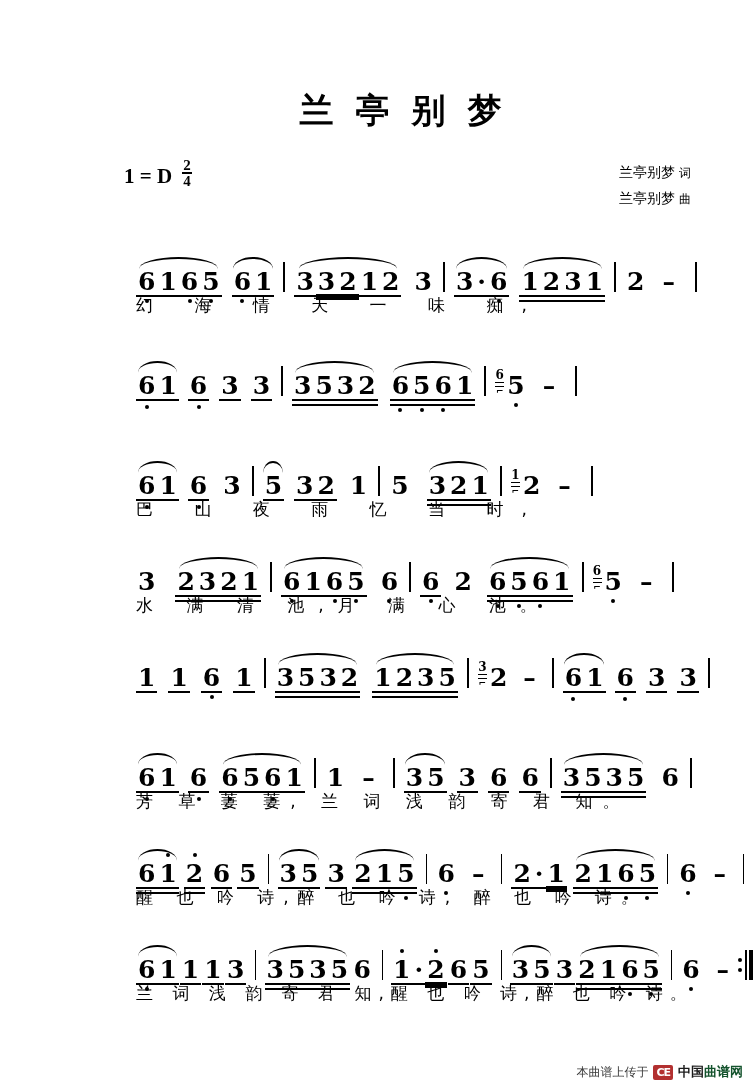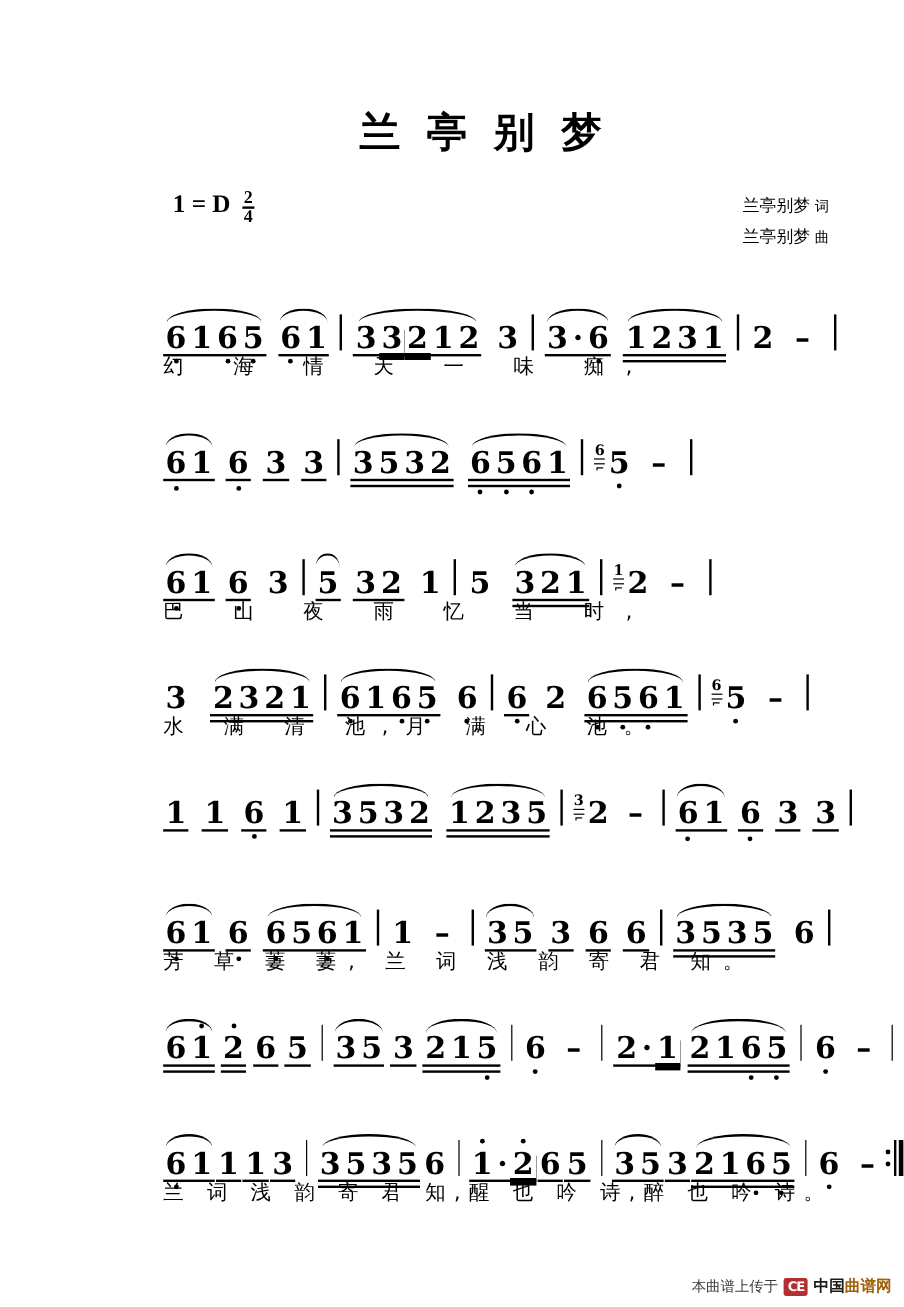--- a/index.html
+++ b/index.html
@@ -13,24 +13,24 @@
 
   
   .title{
     position:absolute;left:0;right:0;top:88px;
     text-align:center;
     font-family:"DejaVu Sans","Liberation Sans",sans-serif;
     font-size:34px;font-weight:bold;letter-spacing:22px;
     text-indent:22px;
   }
   .keysig{
-    position:absolute;left:96px;top:158px;
+    position:absolute;left:76px;top:158px;
     font-family:"Liberation Serif","DejaVu Serif",serif;
     font-size:21px;font-weight:bold;
-    display:flex;align-items:flex-start;gap:6px;
+    display:flex;align-items:flex-end;gap:6px;
   }
   .keysig .eq{letter-spacing:0px;}
   .meter{display:inline-flex;flex-direction:column;align-items:center;
     font-size:15px;font-weight:bold;line-height:0.95;margin-left:4px;}
   .meter .num{border-bottom:2px solid #000;padding:0 1px;}
   .meter .den{padding:0 1px;}
 
   .credits{
     position:absolute;right:62px;top:160px;
     text-align:left;
@@ -120,21 +120,21 @@
     display:flex;align-items:center;gap:5px;
     font-family:"DejaVu Sans","Liberation Sans",sans-serif;
     font-size:12px;color:#3a3a3a;
   }
   .footer .logo{
     display:inline-flex;align-items:center;justify-content:center;
     background:#b23030;color:#fff;font-weight:bold;font-size:11px;
     border-radius:2px;padding:1px 3px;letter-spacing:-1px;
   }
   .footer .site{font-weight:bold;color:#1a1a1a;font-size:13px;}
-  .footer .site em{font-style:normal;color:#a16207;}
+  .footer .site em{font-style:normal;color:#14532d;}
 </style>
 </head>
 <body>
 
 <div class="sheet">
 
   <div class="title">兰亭别梦</div>
 
   <div class="keysig">
     <span class="eq">1 = D</span>
@@ -520,20 +520,23 @@
         <span class="slur"></span>
         <span class="n-wrap"><span class="note">2</span></span>
         <span class="n-wrap"><span class="note">1</span></span>
         <span class="n-wrap"><span class="note">6</span><span class="dot-lo under3"></span></span>
         <span class="n-wrap"><span class="note">5</span><span class="dot-lo under3"></span></span>
       </span>
       <span class="bar"></span>
       <span class="n-wrap"><span class="note">6</span><span class="dot-lo"></span></span>
       <span class="n-wrap" style="margin-left:13px"><span class="note dash">–</span></span>
       <span class="bar" style="margin-left:15px"></span>
+    </div>
+    <div class="lyricline">
+      <span style="letter-spacing:9px">醒 也 吟 诗,醉 也 吟 诗, 醉 也 吟 诗。</span>
     </div>
   </div>
 
   <div class="system" style="top:924px">
     <div class="staffline">
       <span class="beamgrp b1" style="position:relative">
         <span class="slur"></span>
         <span class="n-wrap"><span class="note">6</span><span class="dot-lo"></span></span>
         <span class="n-wrap"><span class="note">1</span></span>
       </span>

